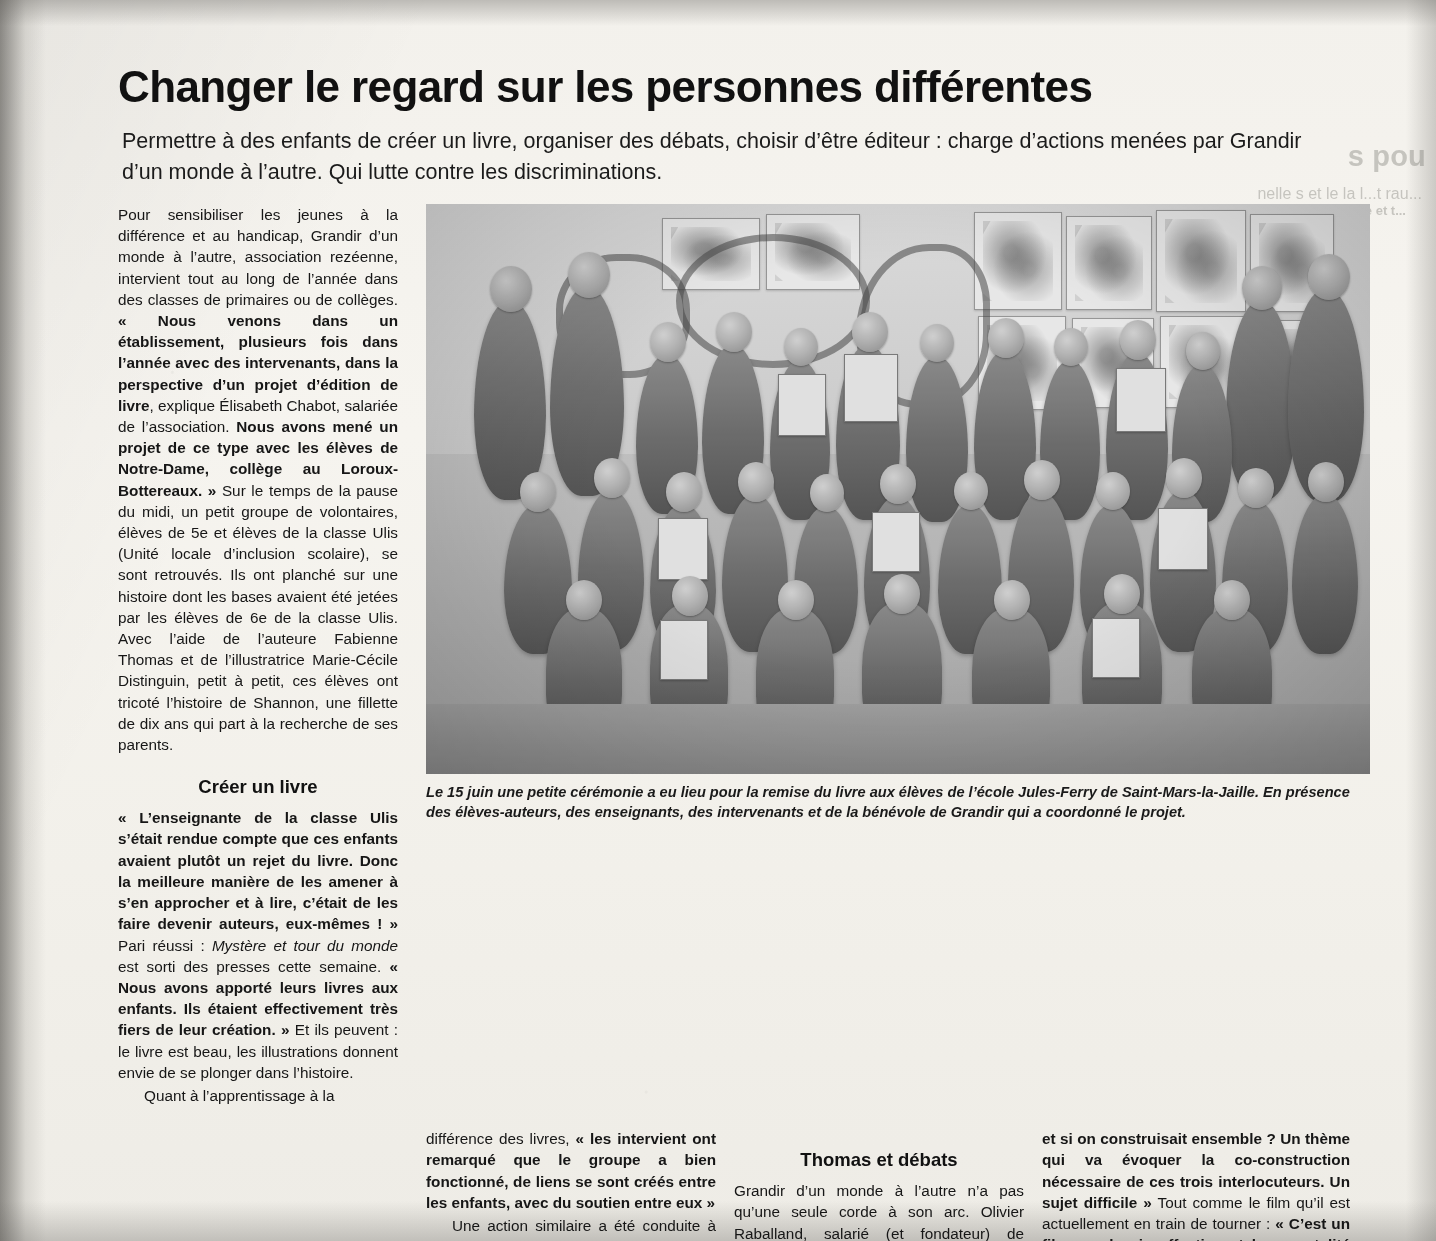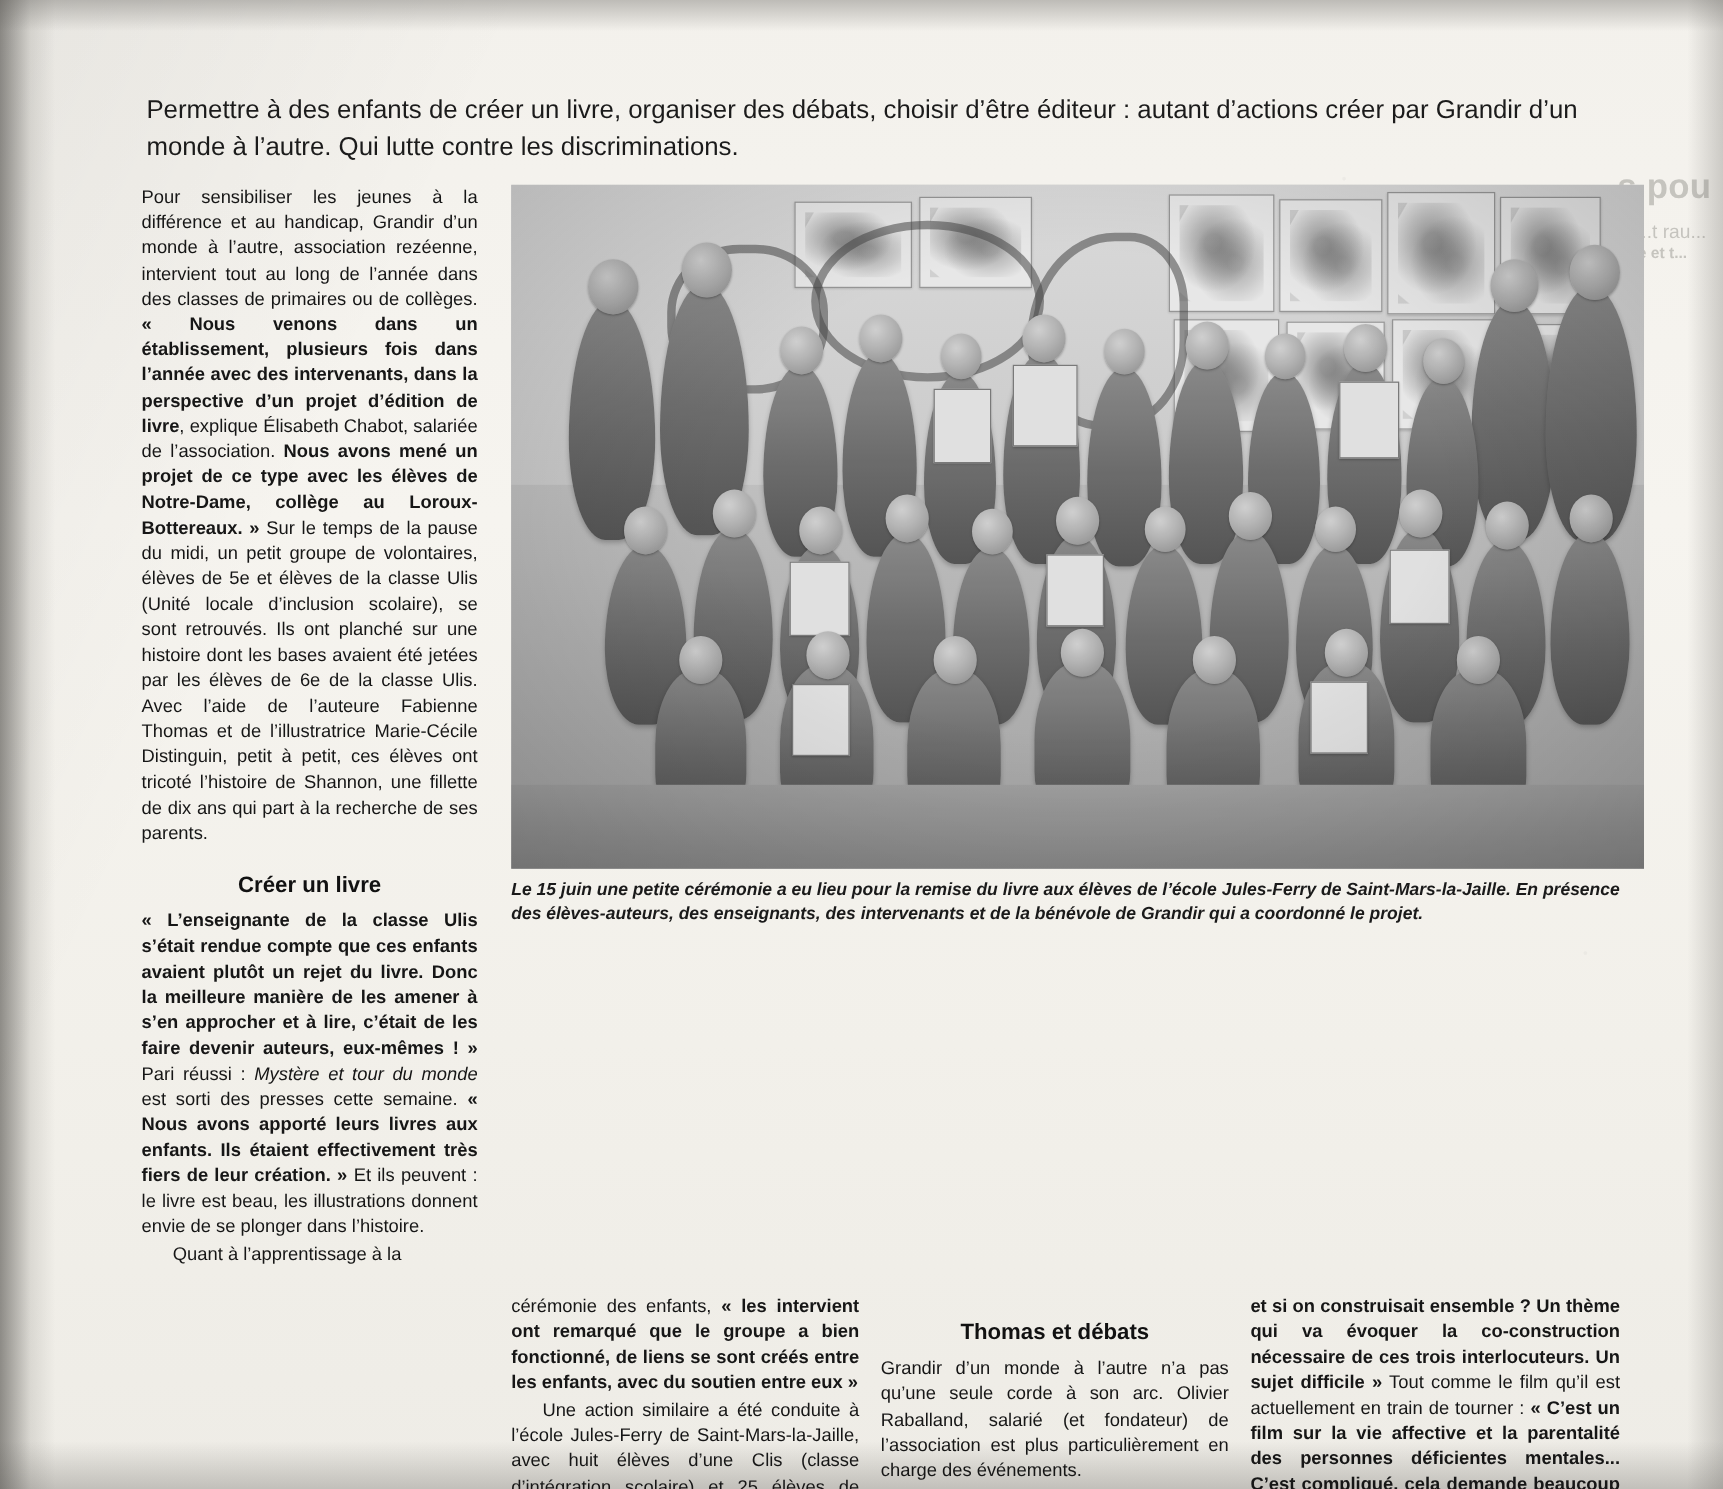--- a/index.html
+++ b/index.html
@@ -262,21 +262,22 @@
   <div class="scan-edge-top"></div>
   <div class="scan-edge-right"></div>
   <div class="scan-edge-bottom"></div>
 
   <div class="bleed bleed-title">s pou</div>
   <div class="bleed bleed-line1">nelle s et le la l...t rau...</div>
   <div class="bleed bleed-line2">30  sur le a ... re et t...</div>
 
   <div class="content">
 
-    <div class="standfirst">Permettre à des enfants de créer un livre, organiser des débats, choisir d’être éditeur : autant d’actions créer par Grandir d’un monde à l’autre. Qui lutte contre les discriminations.</div>
+    <h1 class="headline">Changer le regard sur les personnes différentes</h1>
+    <div class="standfirst">Permettre à des enfants de créer un livre, organiser des débats, choisir d’être éditeur : charge d’actions menées par Grandir d’un monde à l’autre. Qui lutte contre les discriminations.</div>
 
     <div class="top-block">
 
       <div class="col-lead">
         <p class="body"><span>Pour sensibiliser les jeunes à la différence et au handicap, Grandir d’un monde à l’autre, association rezéenne, intervient tout au long de l’année dans des classes de primaires ou de collèges. </span><span class="b">« Nous venons dans un établissement, plusieurs fois dans l’année avec des intervenants, dans la perspective d’un projet d’édition de livre</span><span>, explique Élisabeth Chabot, salariée de l’association. </span><span class="b">Nous avons mené un projet de ce type avec les élèves de Notre-Dame, collège au Loroux-Bottereaux. »</span><span> Sur le temps de la pause du midi, un petit groupe de volontaires, élèves de 5e et élèves de la classe Ulis (Unité locale d’inclusion scolaire), se sont retrouvés. Ils ont planché sur une histoire dont les bases avaient été jetées par les élèves de 6e de la classe Ulis. Avec l’aide de l’auteure Fabienne Thomas et de l’illustratrice Marie-Cécile Distinguin, petit à petit, ces élèves ont tricoté l’histoire de Shannon, une fillette de dix ans qui part à la recherche de ses parents.</span></p>
         <h2 class="subhead">Créer un livre</h2>
         <p class="body"><span class="b">« L’enseignante de la classe Ulis s’était rendue compte que ces enfants avaient plutôt un rejet du livre. Donc la meilleure manière de les amener à s’en approcher et à lire, c’était de les faire devenir auteurs, eux-mêmes ! »</span><span> Pari réussi : </span><span class="i">Mystère et tour du monde</span><span> est sorti des presses cette semaine. </span><span class="b">« Nous avons apporté leurs livres aux enfants. Ils étaient effectivement très fiers de leur création. »</span><span> Et ils peuvent : le livre est beau, les illustrations donnent envie de se plonger dans l’histoire.</span></p>
         <p class="body indent">Quant à l’apprentissage à la</p>
       </div>
 
@@ -380,21 +381,21 @@
           <div class="vignette"></div>
         </div>
         <div class="caption">Le 15 juin une petite cérémonie a eu lieu pour la remise du livre aux élèves de l’école Jules-Ferry de Saint-Mars-la-Jaille. En présence des élèves-auteurs, des enseignants, des intervenants et de la bénévole de Grandir qui a coordonné le projet.</div>
       </div>
     </div>
 
     <div class="cols">
       <div class="col"></div>
 
       <div class="col">
-        <p class="body"><span>cérémonie des enfants, </span><span class="b">« les intervient ont remarqué que le groupe a bien fonctionné, de liens se sont créés entre les enfants, avec du soutien entre eux »</span></p>
+        <p class="body"><span>différence des livres, </span><span class="b">« les intervient ont remarqué que le groupe a bien fonctionné, de liens se sont créés entre les enfants, avec du soutien entre eux »</span></p>
         <p class="body indent">Une action similaire a été conduite à l’école Jules-Ferry de Saint-Mars-la-Jaille, avec huit élèves d’une Clis (classe d’intégration scolaire) et 25 élèves de CE2. Des travaux qui ont donné naissance à un joli livre de poèmes, enrichi de belles illustrations colorées. Ces livres ont pris place dans le catalogue de Grandir,</p>
       </div>
 
       <div class="col">
         <h2 class="subhead">Thomas et débats</h2>
         <p class="body"><span>Grandir d’un monde à l’autre n’a pas qu’une seule corde à son arc. Olivier Raballand, salarié (et fondateur) de l’association est plus particulièrement en charge des événements. </span></p>
       </div>
 
       <div class="col">
         <p class="body"><span class="b">et si on construisait ensemble ? Un thème qui va évoquer la co-construction nécessaire de ces trois interlocuteurs. Un sujet difficile »</span><span> Tout comme le film qu’il est actuellement en train de tourner : </span><span class="b">« C’est un film sur la vie affective et la parentalité des personnes déficientes mentales... C’est compliqué, cela demande beaucoup de temps ».</span></p>

